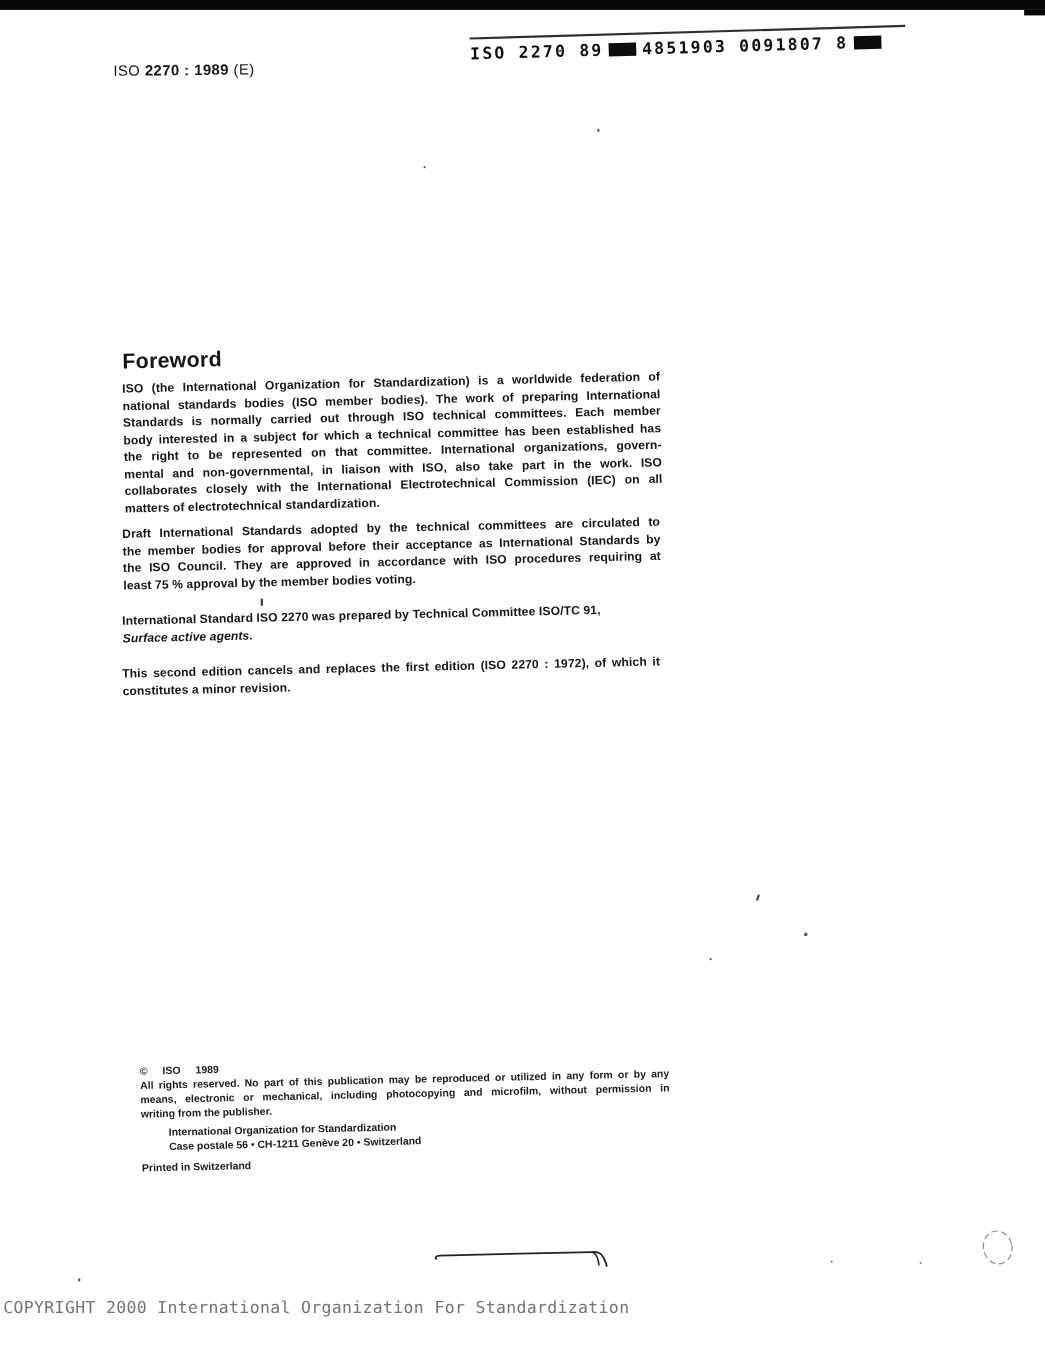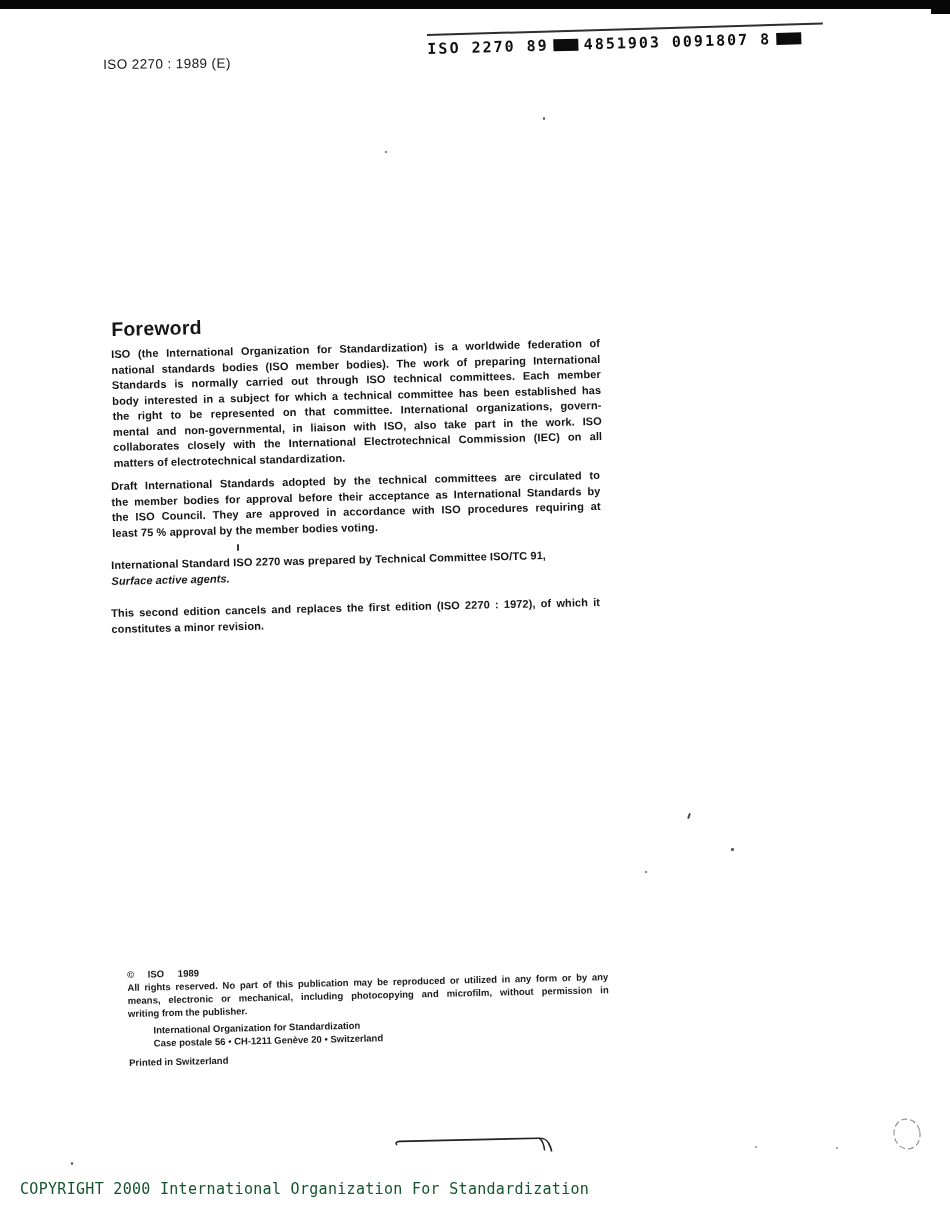--- a/index.html
+++ b/index.html
@@ -27,21 +27,21 @@
     font-weight: bold;
     font-size: 15px;
     letter-spacing: 2px;
     white-space: nowrap;
     color: #101010;
   }
   .ocr-block { display: inline-block; width: 25px; height: 12px; background: #0c0c0c; vertical-align: -1px; margin: 0 5px; }
 
   
   .docref { left: 103px; top: 57px; font-size: 13.5px; letter-spacing: 0.4px; transform: rotate(-0.6deg); transform-origin: 0 0; white-space: nowrap; }
-  .docref .bold { font-weight: normal; }
+  .docref .bold { font-weight: bold; }
 
   
   .rot { transform: rotate(-1.3deg); transform-origin: 0 0; }
 
   .heading { left: 111px; top: 318px; font-size: 19.5px; font-weight: bold; letter-spacing: 0.2px; }
 
   .para {
     left: 111px; width: 489px;
     font-size: 11px; font-weight: bold;
     line-height: 15.5px; letter-spacing: 0.1px;
@@ -65,24 +65,24 @@
   .copy .addr { margin-left: 25px; margin-top: 4px; }
   .copy .addr div { line-height: 13px; }
   .copy .printed { margin-top: 6px; }
 
   
   .curve-svg { left: 370px; top: 1125px; }
   .circle-svg { left: 886px; top: 1112px; }
 
   
   .footer {
-    left: 20px; top: 1181px;
+    left: 3px; top: 1181px;
     font-family: "DejaVu Sans Mono", monospace;
     font-size: 15px; letter-spacing: 0.3px; line-height: 16.5px;
-    color: #14532d; white-space: nowrap;
+    color: #737373; white-space: nowrap;
   }
 </style>
 </head>
 <body>
 
 <div class="abs topbar"></div>
 <div class="abs topbar-nub"></div>
 
 <div class="abs ocr-group">
   <div class="ocr-line"></div>

